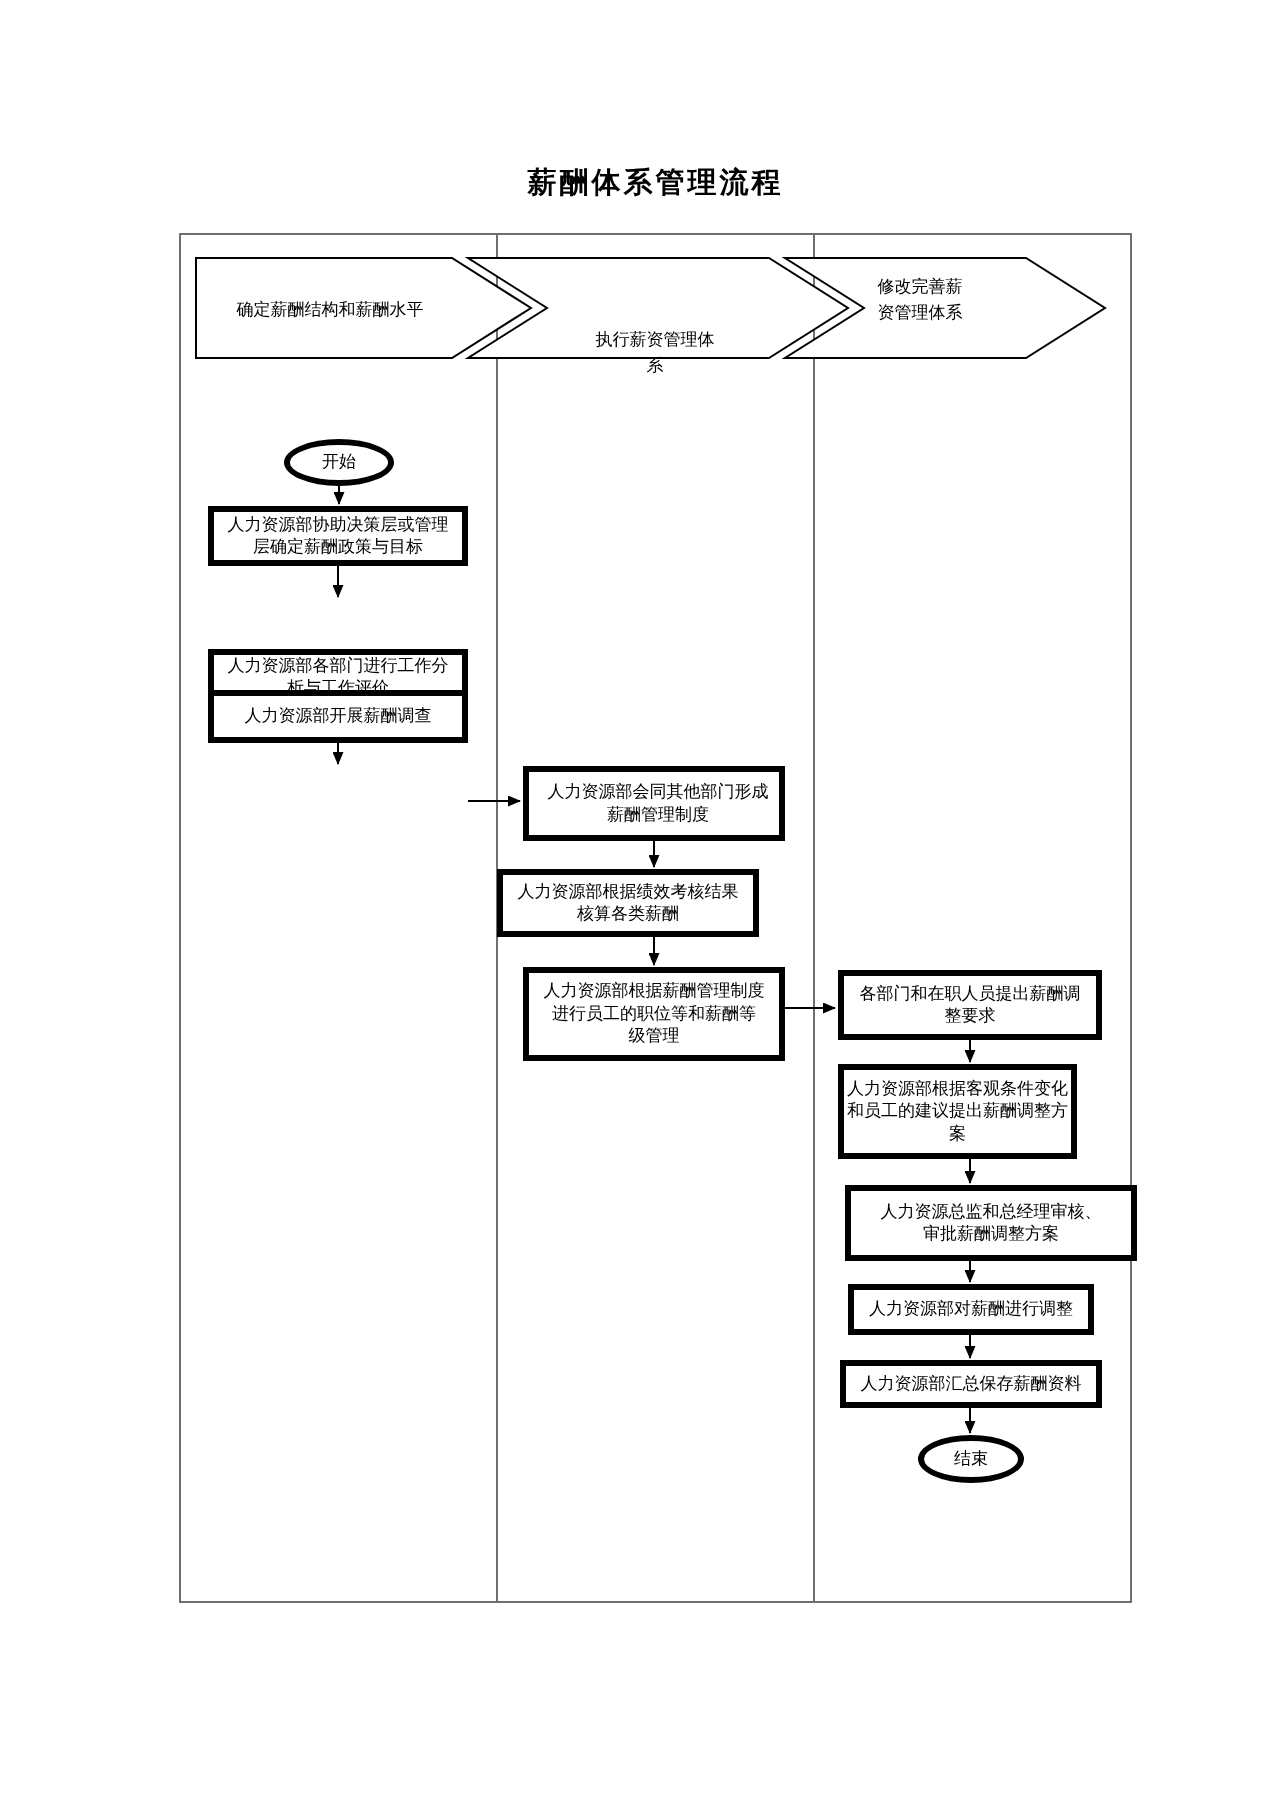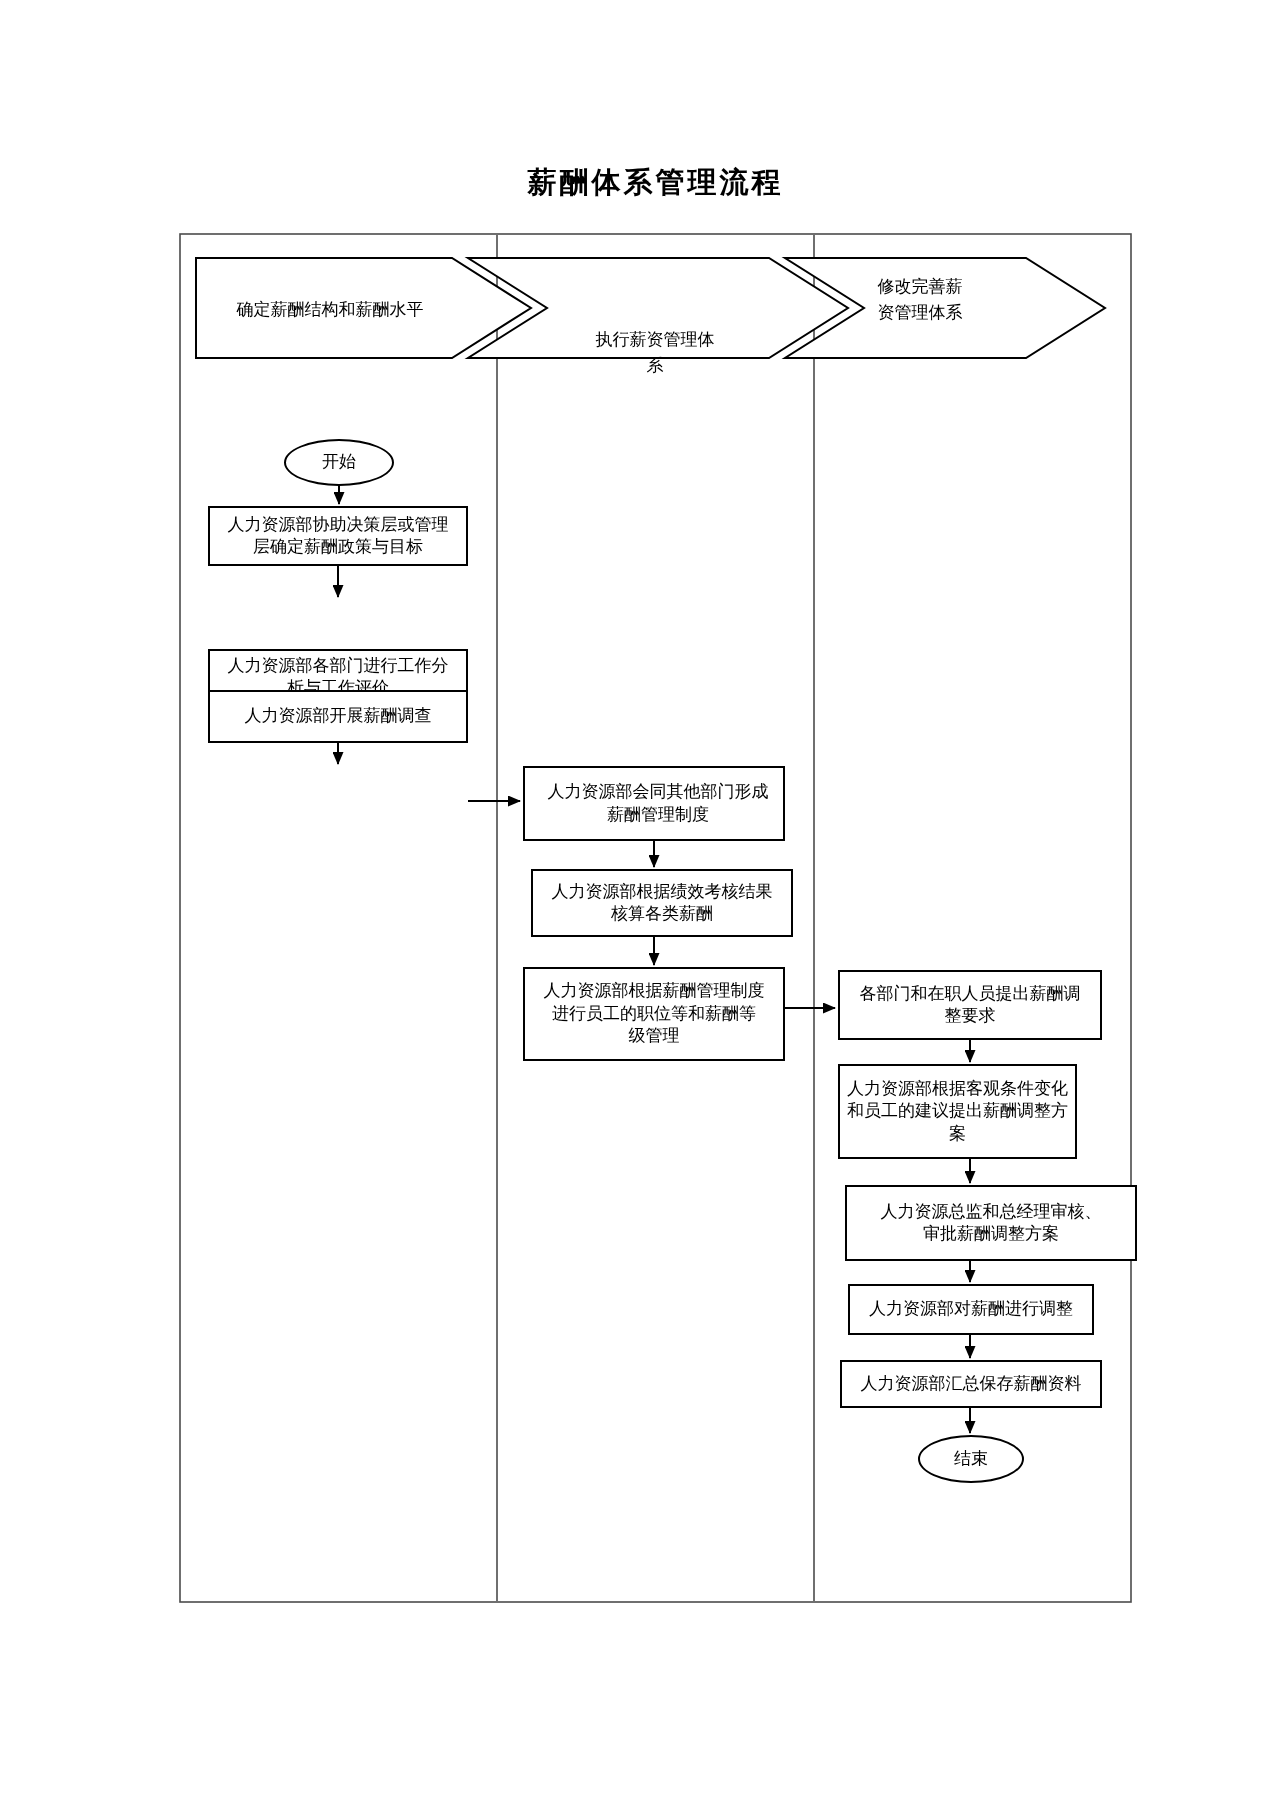--- a/index.html
+++ b/index.html
@@ -17,21 +17,21 @@
     text-align:center;
     font-size:29px;font-weight:bold;letter-spacing:3px;
     color:#000;
   }
   .diagram-svg{
     position:absolute;left:0;top:0;width:1280px;height:1810px;
   }
   .node{
     position:absolute;
     box-sizing:border-box;
-    border:2px solid #000000;
+    border:6px solid #000000;
     background:#fff;
     display:flex;align-items:center;justify-content:center;
     text-align:center;
     white-space:pre-line;
     font-size:17px;line-height:1.32;
     color:#000;
   }
   .terminator{border-radius:50%;}
   .lane-label{
     position:absolute;
@@ -40,21 +40,21 @@
     white-space:pre-line;
     color:#000;
   }
   
   .n-start{left:284px;top:439px;width:110px;height:47px;}
   .n-a1{left:208px;top:506px;width:260px;height:60px;}
   .n-a2{left:208px;top:609px;width:260px;height:56px;margin-top:40px;}
   .n-a3{left:208px;top:690px;width:260px;height:53px;}
   .n-a4{left:208px;top:766px;width:260px;height:70px;}
   .n-b1{left:523px;top:766px;width:262px;height:75px;padding-left:8px;}
-  .n-b2{left:531px;top:869px;width:262px;height:68px;}
+  .n-b2{left:497px;top:869px;width:262px;height:68px;}
   .n-b3{left:523px;top:967px;width:262px;height:94px;}
   .n-c1{left:838px;top:970px;width:264px;height:70px;}
   .n-c2{left:838px;top:1064px;width:239px;height:95px;}
   .n-c3{left:845px;top:1185px;width:292px;height:76px;}
   .n-c4{left:848px;top:1284px;width:246px;height:51px;}
   .n-c5{left:840px;top:1360px;width:262px;height:48px;}
   .n-end{left:918px;top:1435px;width:106px;height:48px;}
   .h1{left:200px;top:297px;width:260px;}
   .h2{left:530px;top:283px;width:250px;margin-top:44px;}
   .h3{left:795px;top:274px;width:250px;}

